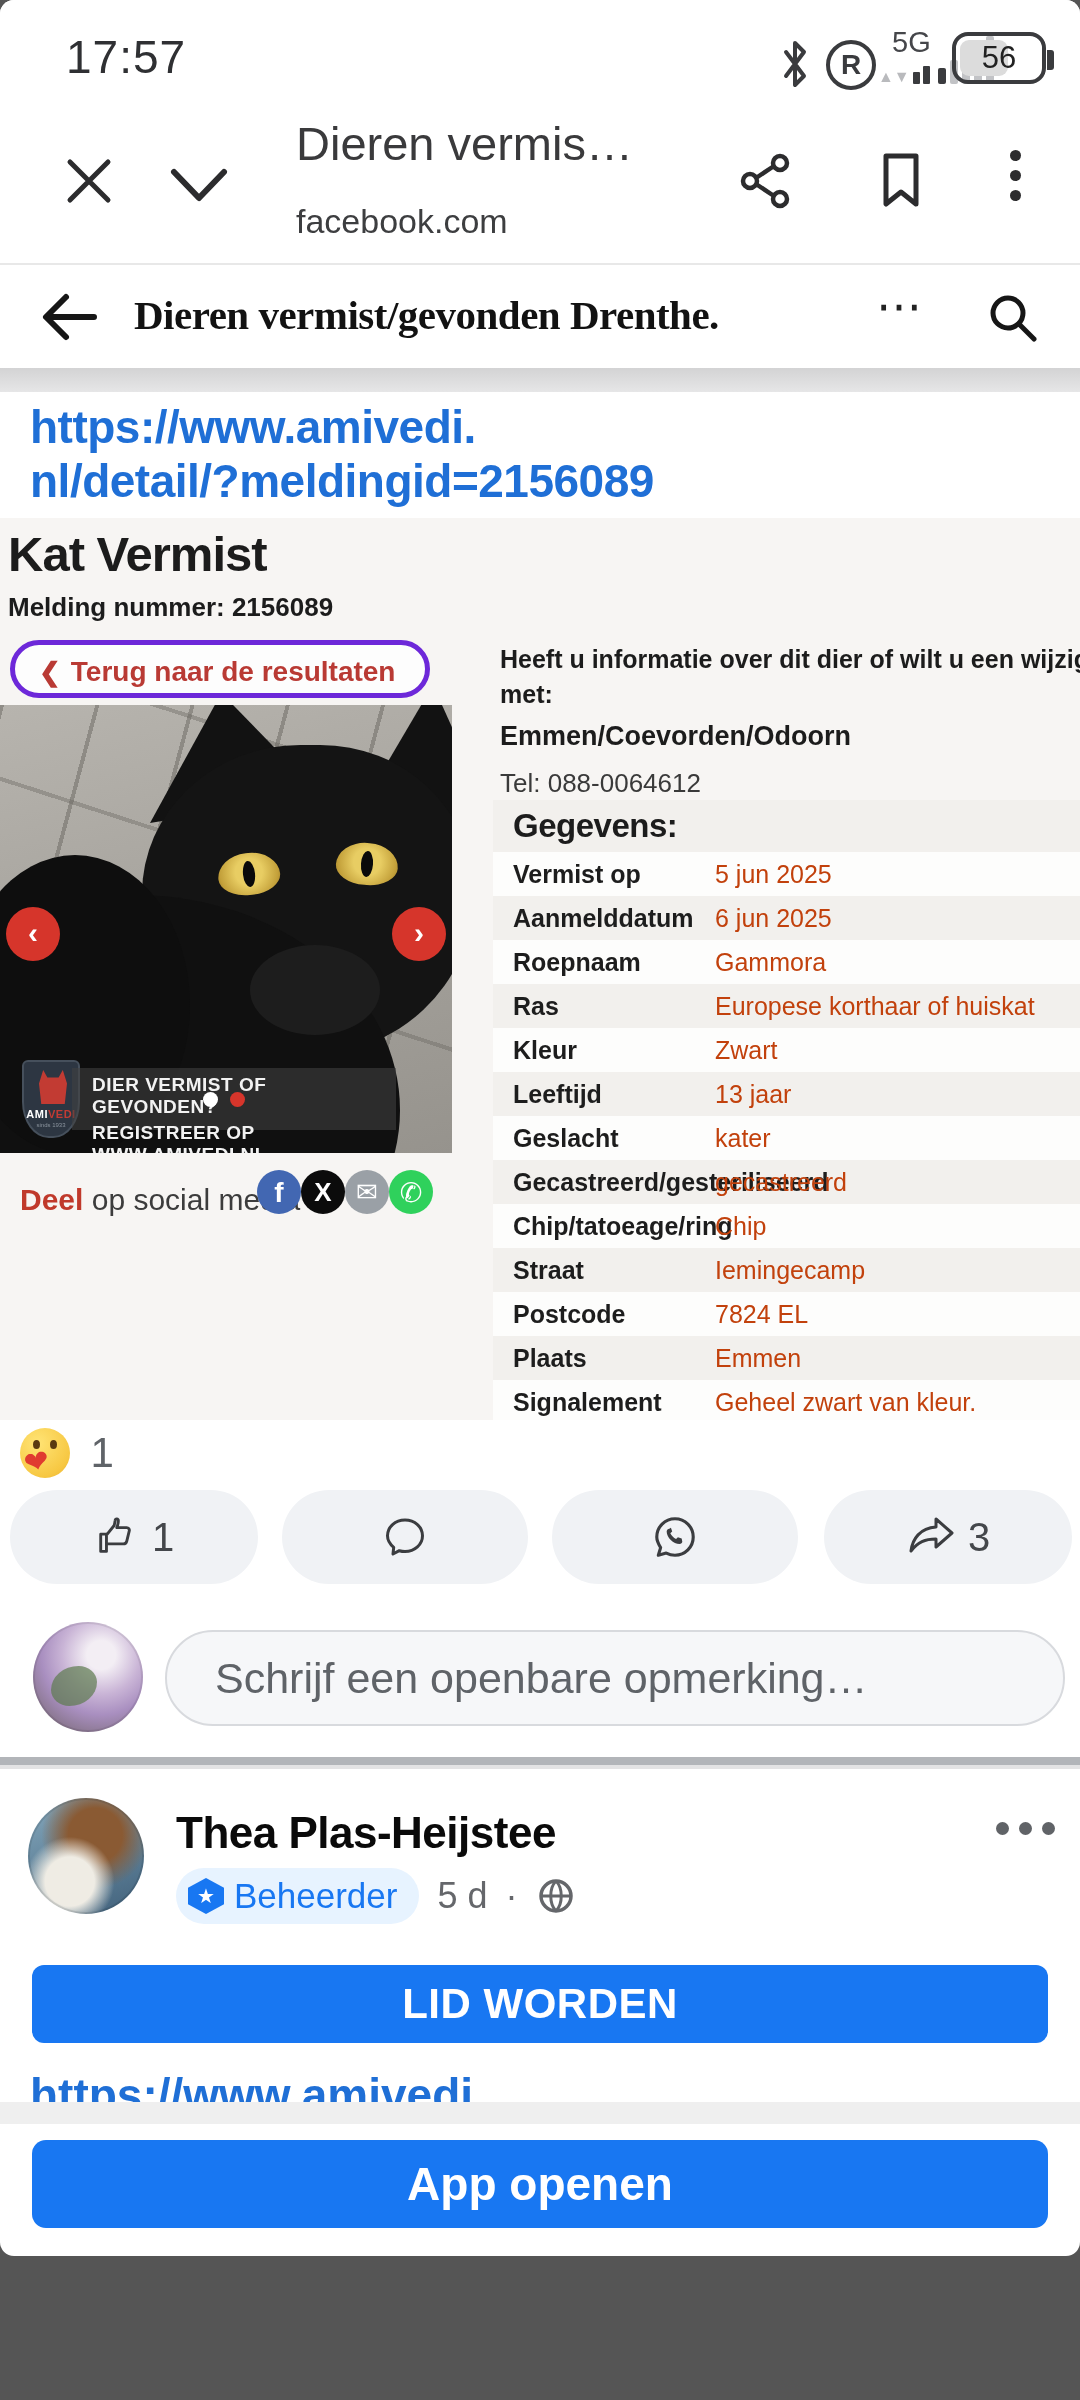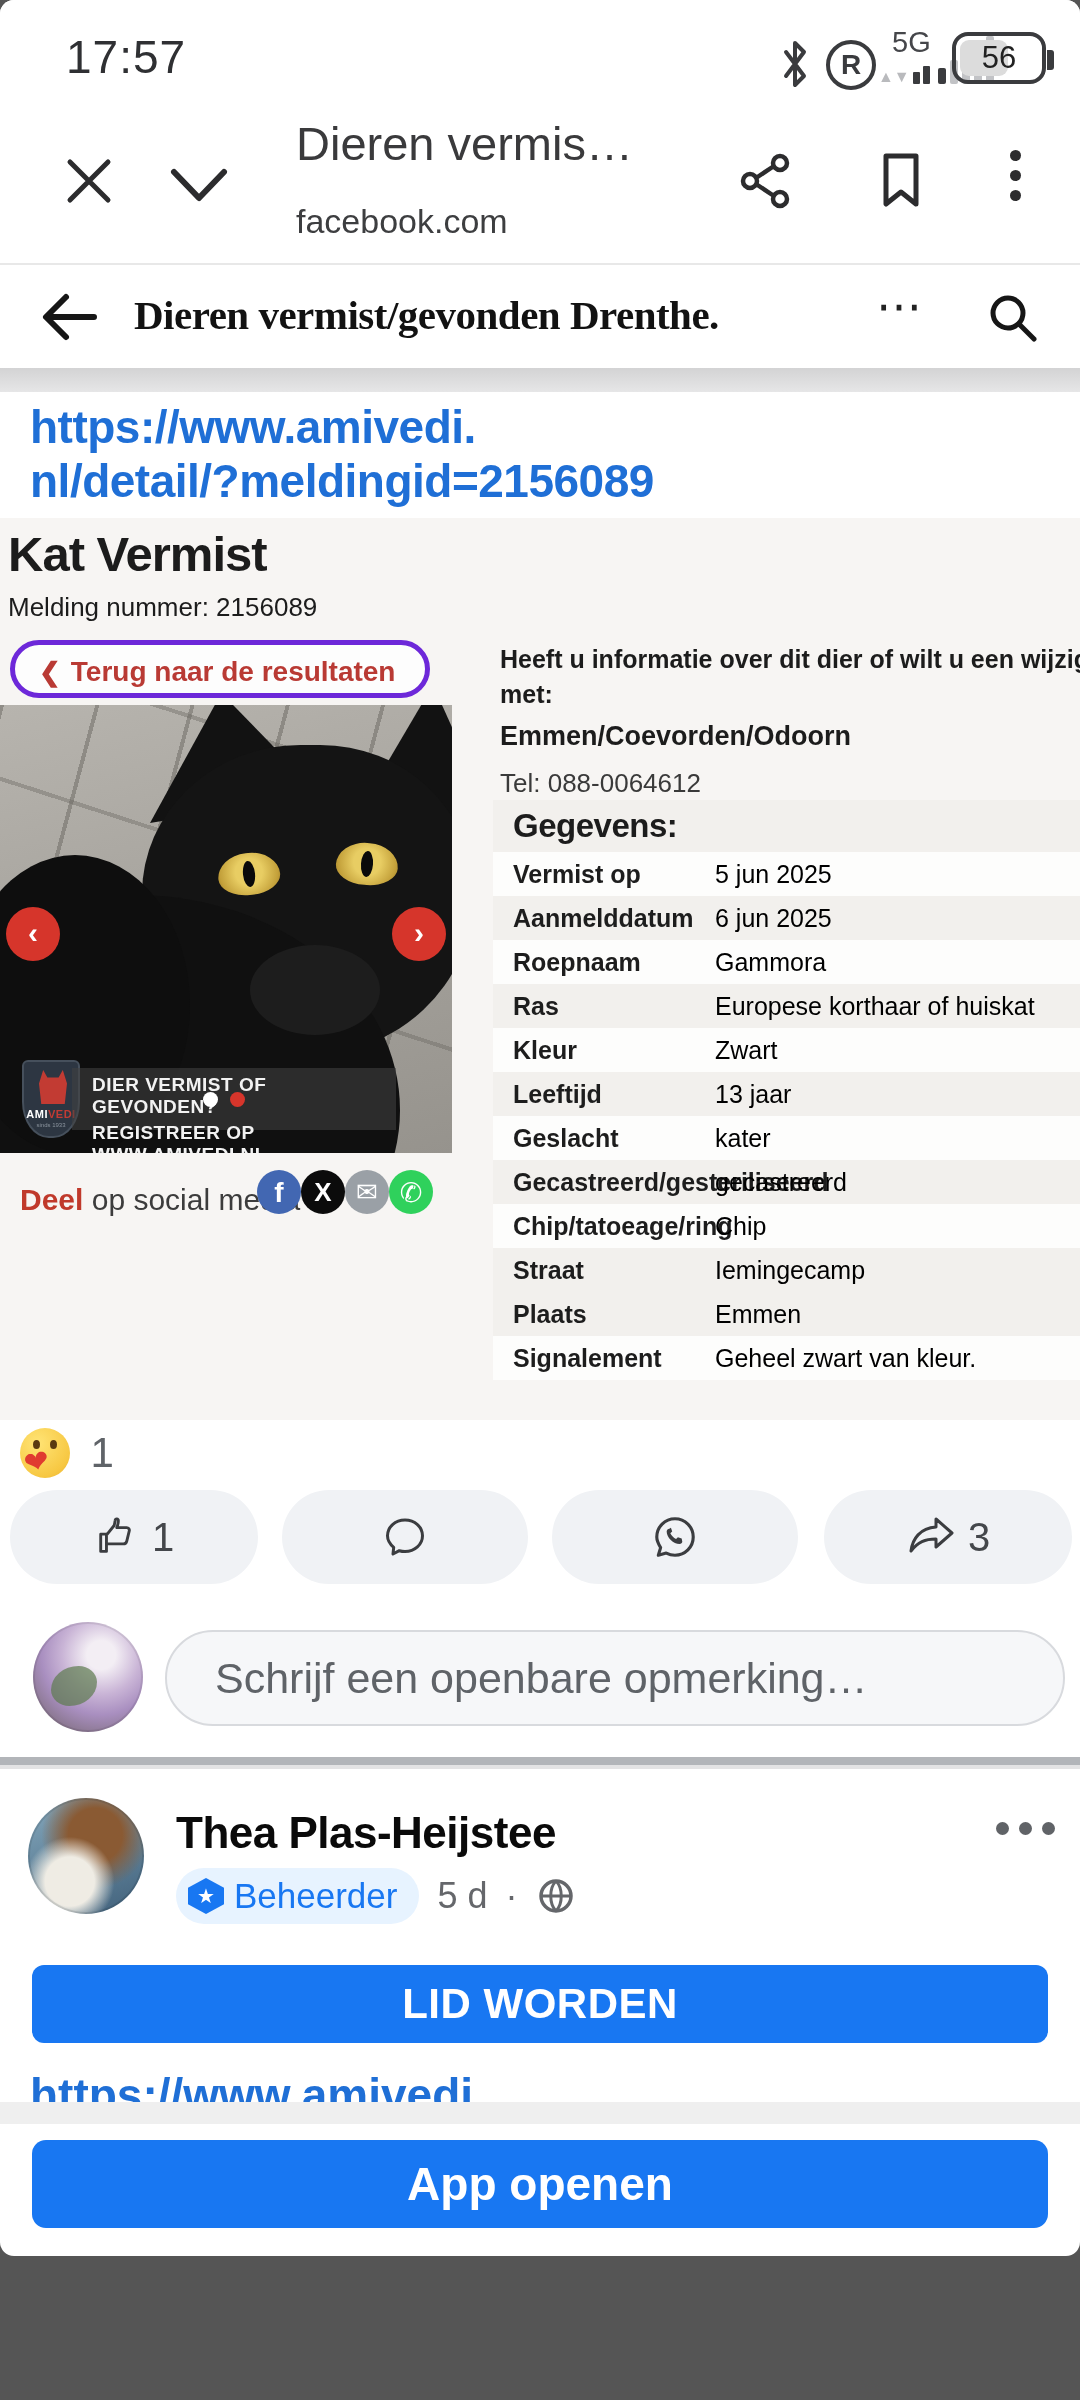--- a/index.html
+++ b/index.html
@@ -38,21 +38,21 @@
   .fb-more { position:absolute; left:876px; top:14px; font-size:46px; color:#222; letter-spacing:2px; }
   .fb-strip { position:absolute; top:368px; left:0; width:1080px; height:24px; background:linear-gradient(#d3d3d4,#e6e6e7); }
 
   
   .link-block { position:absolute; top:392px; left:0; width:1080px; height:126px; background:#fff; }
   .link-line { position:absolute; left:30px; font-size:46px; font-weight:bold; color:#1f6fd6; letter-spacing:-0.5px; }
 
   
   .webpage { position:absolute; top:518px; left:0; width:1080px; height:902px; background:#f7f5f3; overflow:hidden; }
   .wp-h1 { position:absolute; left:8px; top:8px; font-size:49px; font-weight:bold; color:#1c1c1c; letter-spacing:-1px; }
-  .wp-melding { position:absolute; left:8px; top:74px; font-size:26px; font-weight:normal; color:#1c1c1c; }
+  .wp-melding { position:absolute; left:8px; top:74px; font-size:26px; font-weight:bold; color:#1c1c1c; }
   .back-pill { position:absolute; left:10px; top:122px; height:58px; padding:0 30px 0 24px; border:5px solid #6d28d9; border-radius:30px; background:#fdfdfd; color:#b93a34; font-size:28px; font-weight:bold; line-height:53px; }
   .back-pill .chev { font-size:26px; margin-right:10px; }
 
   
   .photo { position:absolute; left:0; top:187px; width:452px; height:448px; overflow:hidden;
     background:linear-gradient(165deg,#b7b4ae 0%,#a7a49e 45%,#96938d 100%); }
   .photo .paving { position:absolute; inset:0;
     background:
       repeating-linear-gradient(105deg, rgba(105,102,96,.5) 0 4px, transparent 4px 92px),
       repeating-linear-gradient(18deg, rgba(105,102,96,.4) 0 4px, transparent 4px 118px); }
@@ -101,21 +101,21 @@
   .c-region { font-size:27px; font-weight:bold; color:#1c1c1c; margin-top:12px; }
   .c-tel { font-size:26px; color:#3a3a3a; margin-top:16px; }
   .c-email { font-size:26px; color:#3a3a3a; margin-top:14px; }
   .c-email a { color:#c0392b; text-decoration:underline; font-weight:500; }
 
   .gtable { position:absolute; left:493px; top:282px; width:587px; }
   .g-header { height:52px; background:#f2f0ed; font-size:33px; font-weight:bold; color:#1c1c1c; padding-left:20px; line-height:52px; letter-spacing:-0.5px; }
   .g-row { position:relative; height:44px; background:#fdfdfc; }
   .g-row.alt { background:#f2f0ed; }
   .g-label { position:absolute; left:20px; top:0; line-height:44px; font-size:25px; font-weight:bold; color:#1d1d1d; }
-  .g-value { position:absolute; left:222px; top:0; line-height:44px; font-size:25px; color:#000000; }
+  .g-value { position:absolute; left:222px; top:0; line-height:44px; font-size:25px; color:#c2410c; }
 
   
   .reaction-row { position:absolute; left:20px; top:1428px; height:52px; }
   .care-emoji { position:relative; display:inline-block; width:50px; height:50px; border-radius:50%; background:radial-gradient(circle at 35% 30%, #ffe475, #f7c843 70%, #eab02e); vertical-align:middle; }
   .care-emoji .eye { position:absolute; top:12px; width:7px; height:9px; background:#5a3a10; border-radius:50%; }
   .care-emoji .eye.e1 { left:13px; } .care-emoji .eye.e2 { left:30px; }
   .care-emoji .heart { position:absolute; left:4px; top:16px; font-size:30px; color:#e03b30; transform:rotate(-12deg); }
   .reaction-count { display:inline-block; margin-left:16px; font-size:42px; color:#5f6368; vertical-align:middle; }
 
   .pill { position:absolute; top:1490px; height:94px; border-radius:47px; background:#f0f2f5; display:flex; align-items:center; justify-content:center; gap:12px; }
@@ -343,20 +343,24 @@
             <span class="g-value">gecastreerd</span>
           </div>
           <div class="g-row">
             <span class="g-label">Chip/tatoeage/ring</span>
             <span class="g-value">Chip</span>
           </div>
           <div class="g-row alt">
             <span class="g-label">Straat</span>
             <span class="g-value">Iemingecamp</span>
           </div>
+          <div class="g-row">
+            <span class="g-label">Postcode</span>
+            <span class="g-value">7824 EL</span>
+          </div>
           <div class="g-row alt">
             <span class="g-label">Plaats</span>
             <span class="g-value">Emmen</span>
           </div>
           <div class="g-row">
             <span class="g-label">Signalement</span>
             <span class="g-value">Geheel zwart van kleur.</span>
           </div>
         </div>
     </div>

